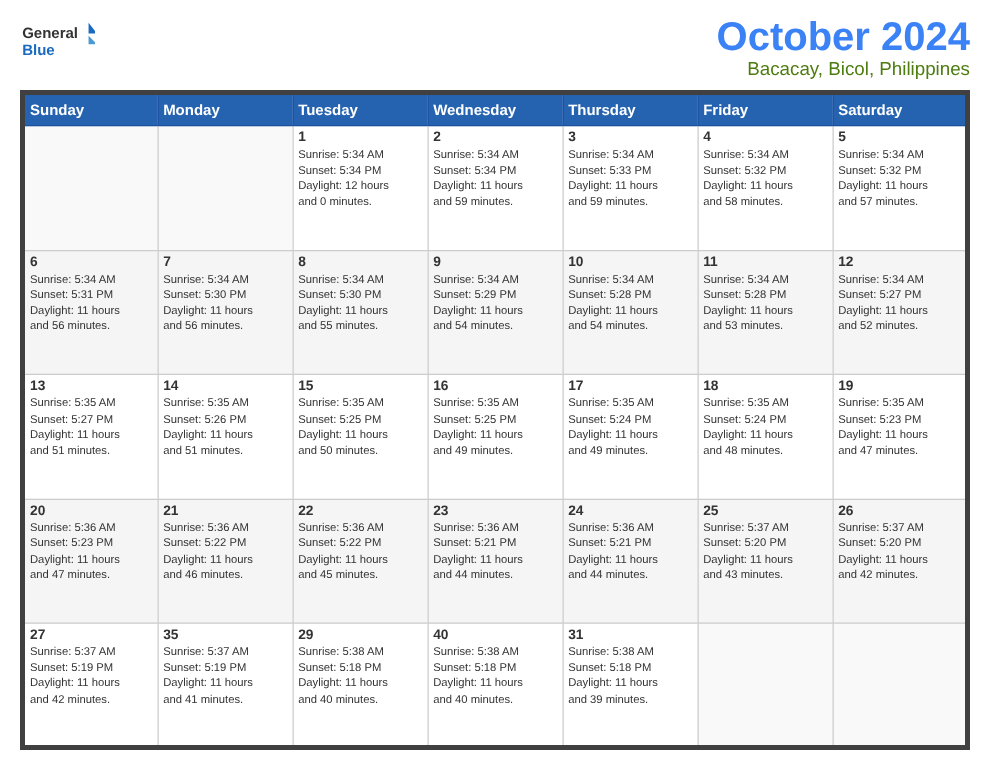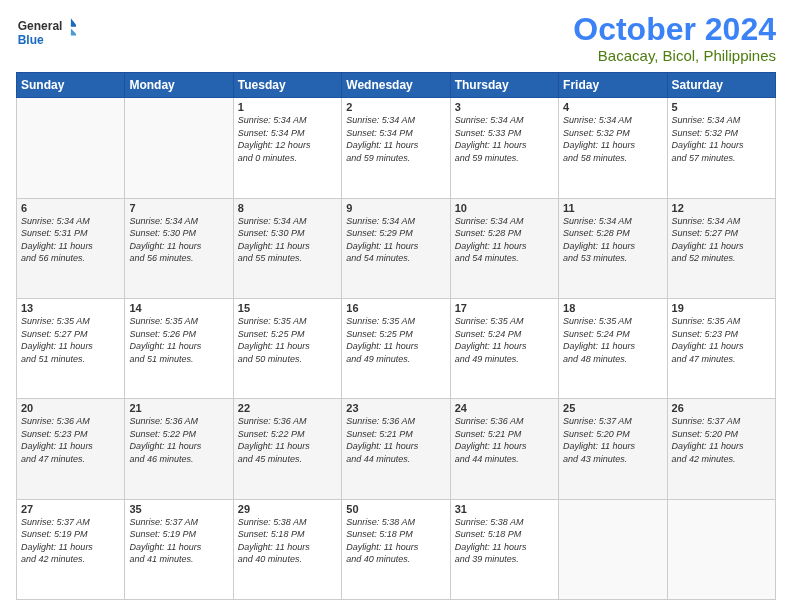--- a/index.html
+++ b/index.html
@@ -36,21 +36,21 @@
       color: #3b82f6;
       line-height: 1.1;
     }
     .title-block h2 {
       font-size: 15px;
       color: #4d7c0f;
       font-weight: normal;
     }
     .calendar {
       flex: 1;
-      border: 1px solid #404040;
+      border: 4px solid #404040;
       border-collapse: collapse;
       width: 100%;
       table-layout: fixed;
     }
     .calendar th {
       background: #2563b0;
       color: #fff;
       font-size: 12px;
       font-weight: bold;
       padding: 5px 4px;
@@ -72,21 +72,20 @@
     .day-num {
       font-size: 11px;
       font-weight: bold;
       display: block;
       margin-bottom: 1px;
     }
     .day-info {
       font-size: 9px;
       color: #333;
       line-height: 1.4;
-      font-style: italic;
     }
     .empty-cell {
       background: #f9f9f9 !important;
     }
   </style>
 </head>
 <body>
 
 <div class="page">
   <div class="header">
@@ -325,21 +324,21 @@
 and 41 minutes.</div>
           </td>
           <td>
             <span class="day-num">29</span>
             <div class="day-info" style="white-space: pre-line;">Sunrise: 5:38 AM
 Sunset: 5:18 PM
 Daylight: 11 hours
 and 40 minutes.</div>
           </td>
           <td>
-            <span class="day-num">50</span>
+            <span class="day-num">40</span>
             <div class="day-info" style="white-space: pre-line;">Sunrise: 5:38 AM
 Sunset: 5:18 PM
 Daylight: 11 hours
 and 40 minutes.</div>
           </td>
           <td>
             <span class="day-num">31</span>
             <div class="day-info" style="white-space: pre-line;">Sunrise: 5:38 AM
 Sunset: 5:18 PM
 Daylight: 11 hours

